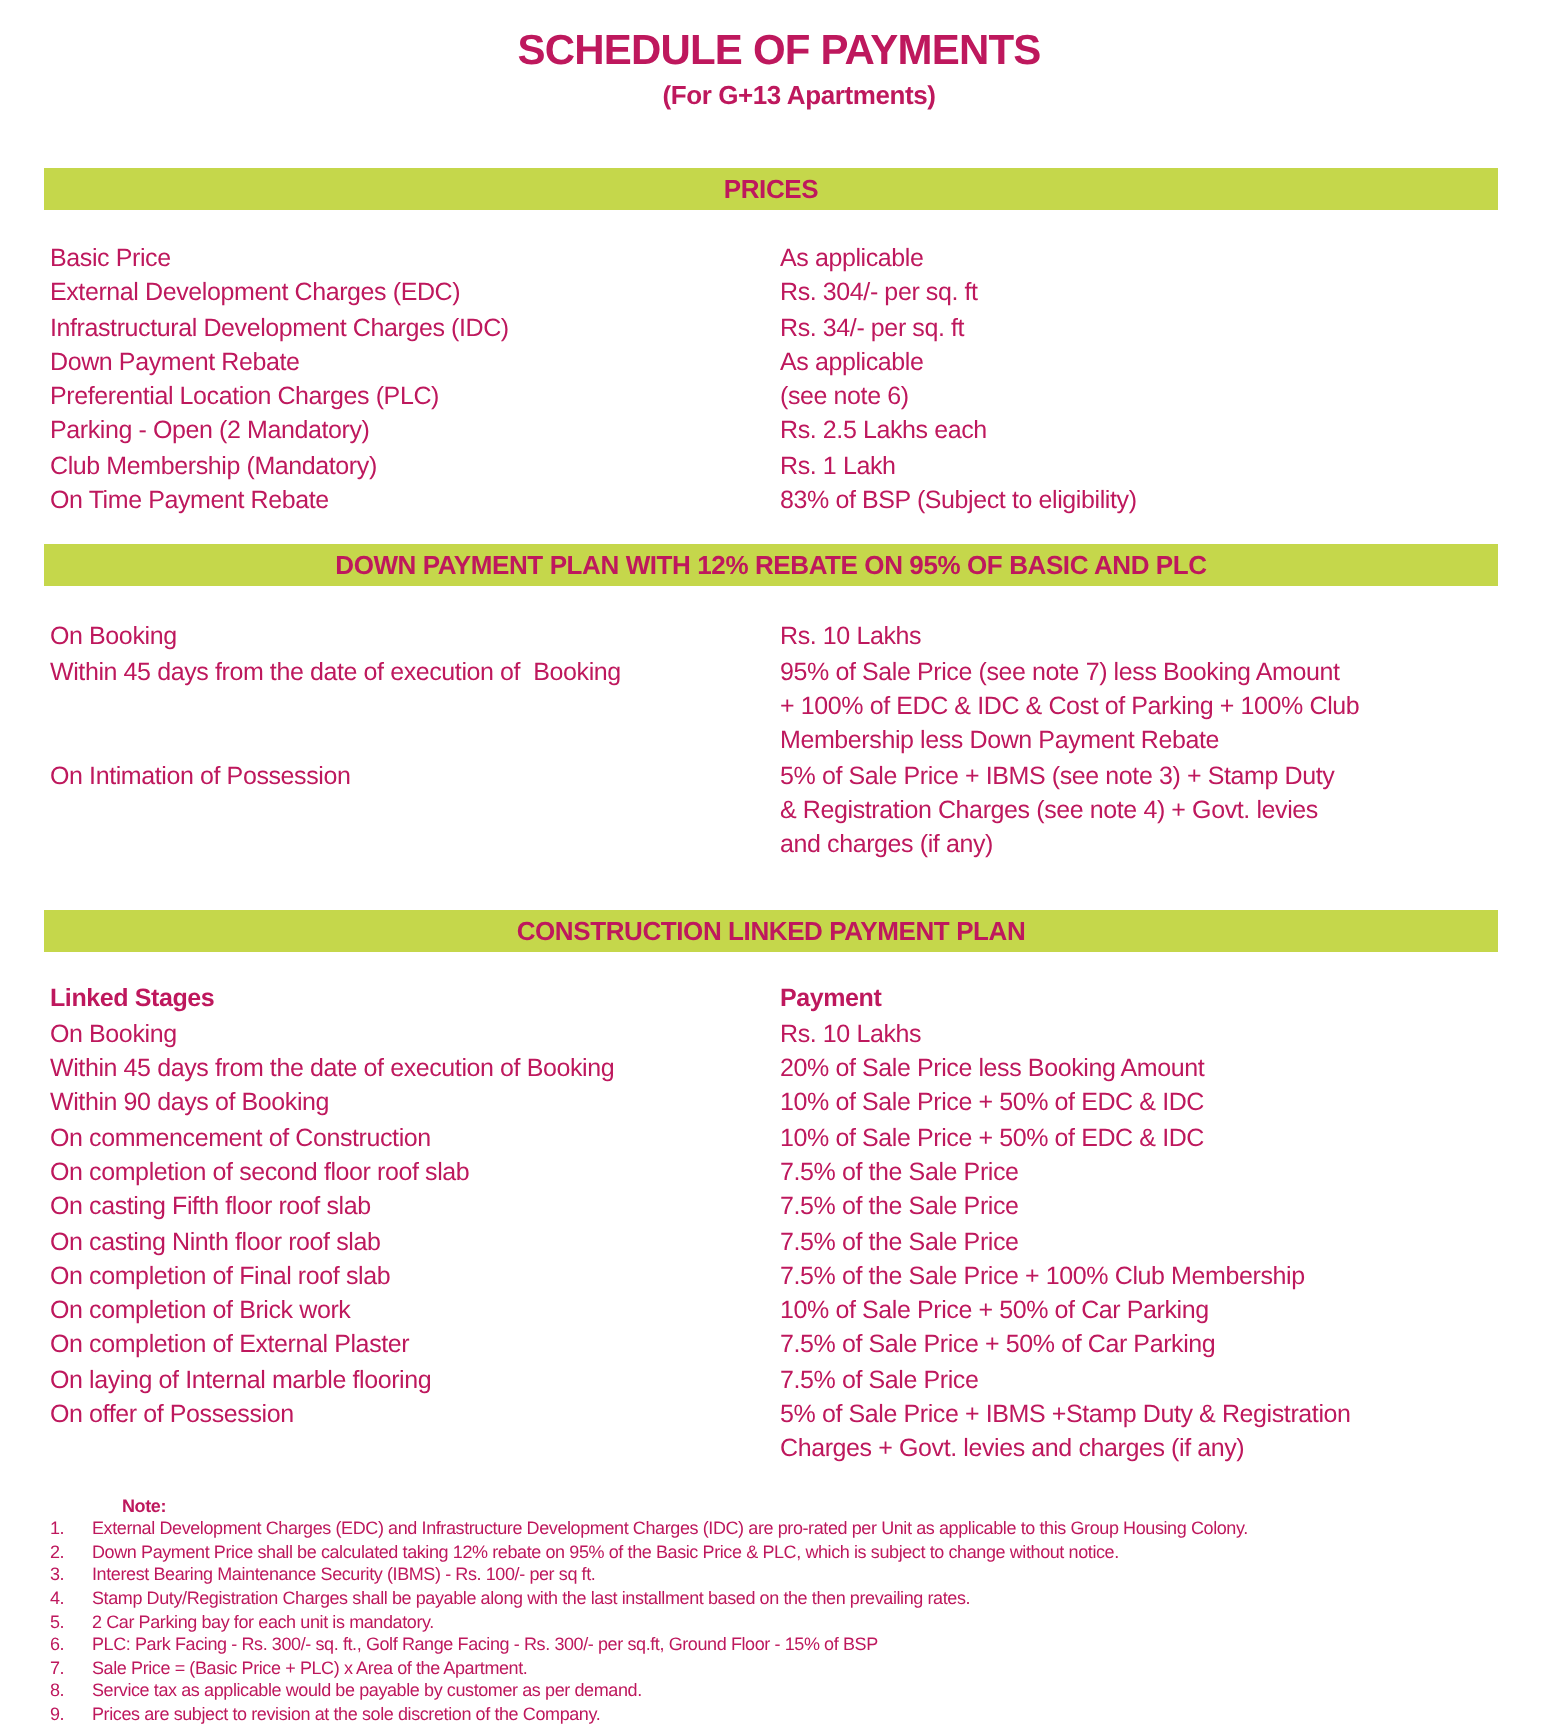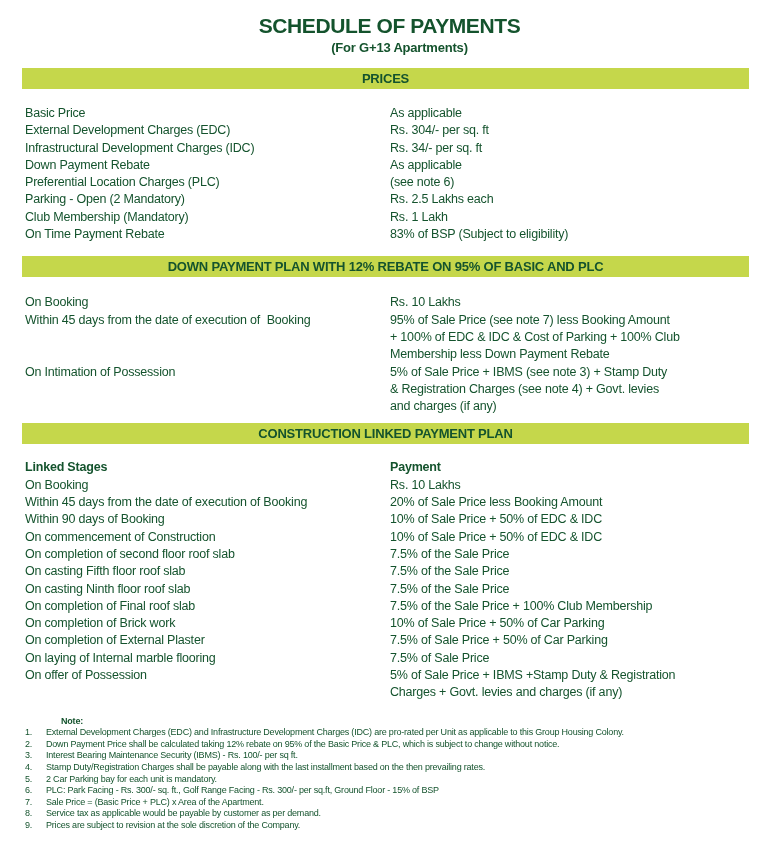--- a/index.html
+++ b/index.html
@@ -2,21 +2,21 @@
 <html><head>
 <meta charset="utf-8">
 <style>
   * { box-sizing: border-box; }
   html, body { margin: 0; padding: 0; background: #ffffff; }
   .page {
     width: 779px;
     height: 862px;
     background: #ffffff;
     font-family: "Liberation Sans", sans-serif;
-    color: #14532d;
+    color: #be185d;
     padding-top: 13px;
     overflow: hidden;
     letter-spacing: -0.2px;
   }
   .doc-title {
     margin: 0;
     text-align: center;
     font-size: 21px;
     line-height: 25px;
     font-weight: bold;
@@ -35,23 +35,23 @@
     width: 727px;
     height: 21px;
     background: #c5d74b;
     display: flex;
     align-items: center;
     justify-content: center;
     font-weight: bold;
     font-size: 13px;
     letter-spacing: -0.2px;
   }
-  .banner--prices { margin-top: 12px; }
+  .banner--prices { margin-top: 28px; }
   .banner--dp { margin-top: 13px; }
-  .banner--clp { margin-top: 8px; }
+  .banner--clp { margin-top: 24px; }
   .section-rows {
     margin: 16px 24px 0 25px;
   }
   .section-rows--dp { margin-top: 17px; }
   .section-rows--clp { margin-top: 15px; }
   .row {
     display: flex;
     font-size: 12.5px;
     line-height: 17.3px;
   }

